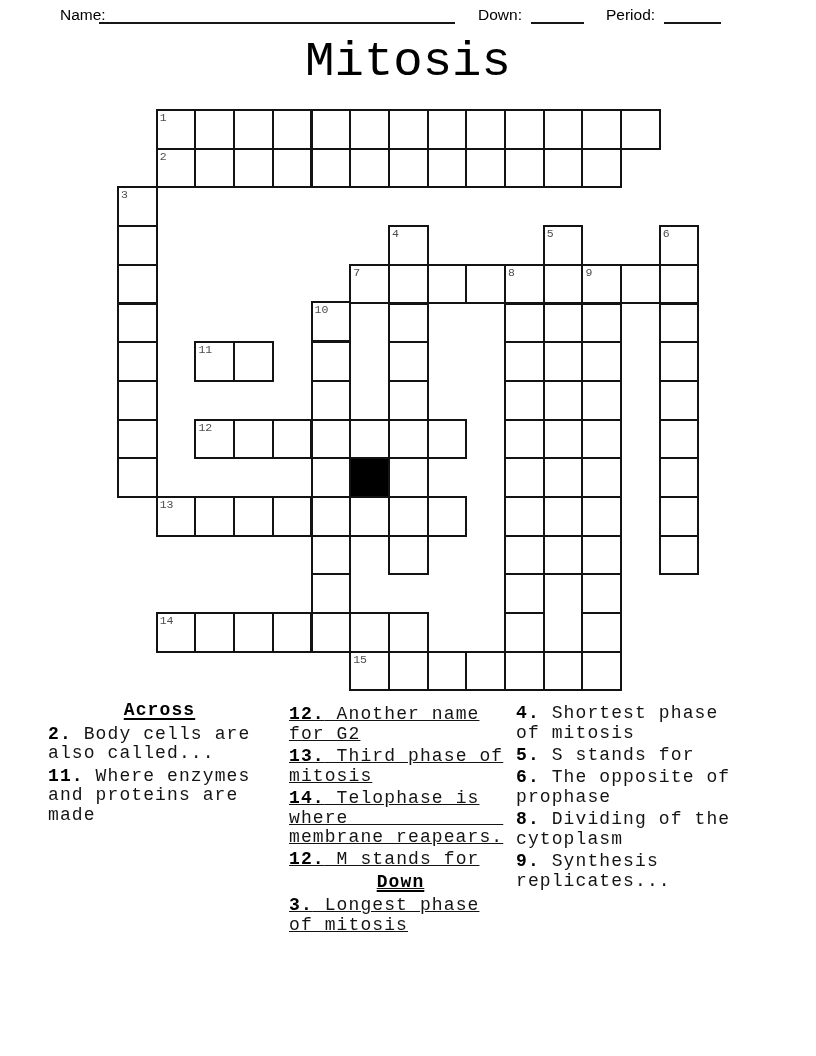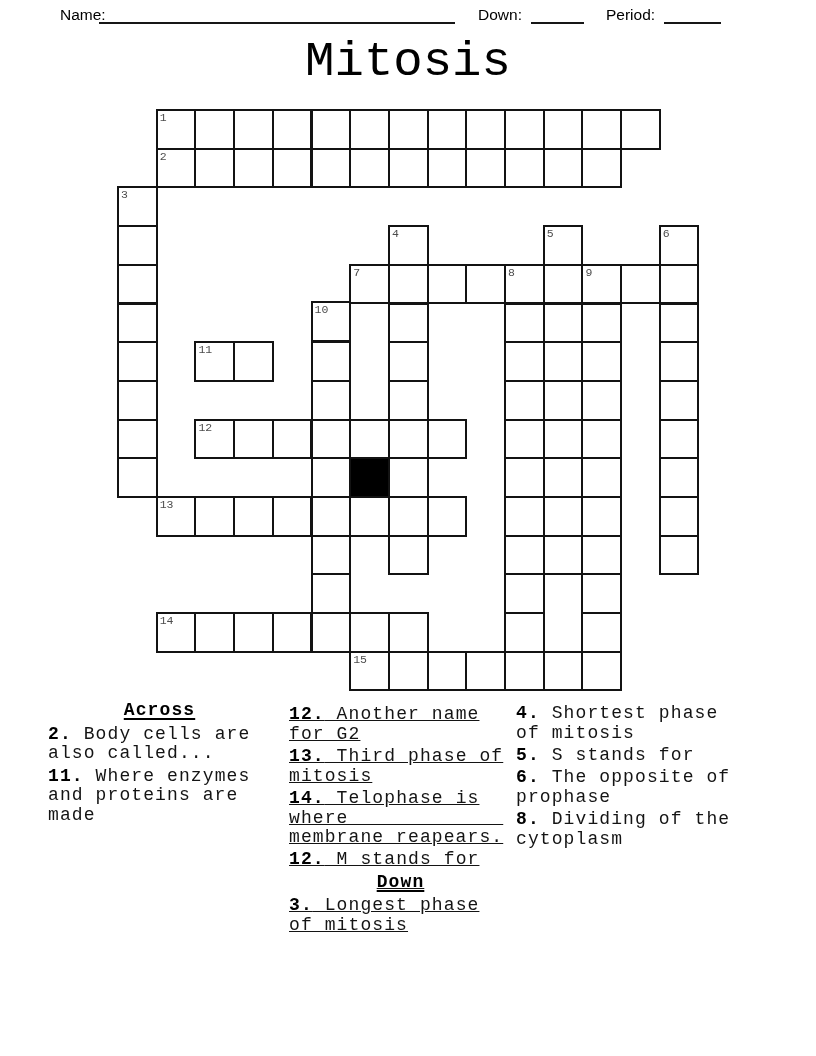--- a/index.html
+++ b/index.html
@@ -216,15 +216,16 @@
       <div class="clue"><strong>14.</strong> Telophase is where ____________ membrane reapears.</div>
       <div class="clue"><strong>12.</strong> M stands for</div>
       <div class="clue-heading">Down</div>
       <div class="clue"><strong>3.</strong> Longest phase of mitosis</div>
     </div>
   <div class="clue-col" id="clue-col-3">
       <div class="clue"><strong>4.</strong> Shortest phase of mitosis</div>
       <div class="clue"><strong>5.</strong> S stands for</div>
       <div class="clue"><strong>6.</strong> The opposite of prophase</div>
       <div class="clue"><strong>8.</strong> Dividing of the cytoplasm</div>
+      <div class="clue"><strong>9.</strong> Synthesis replicates...</div>
     </div>
 
 </div>
 
 </body></html>

